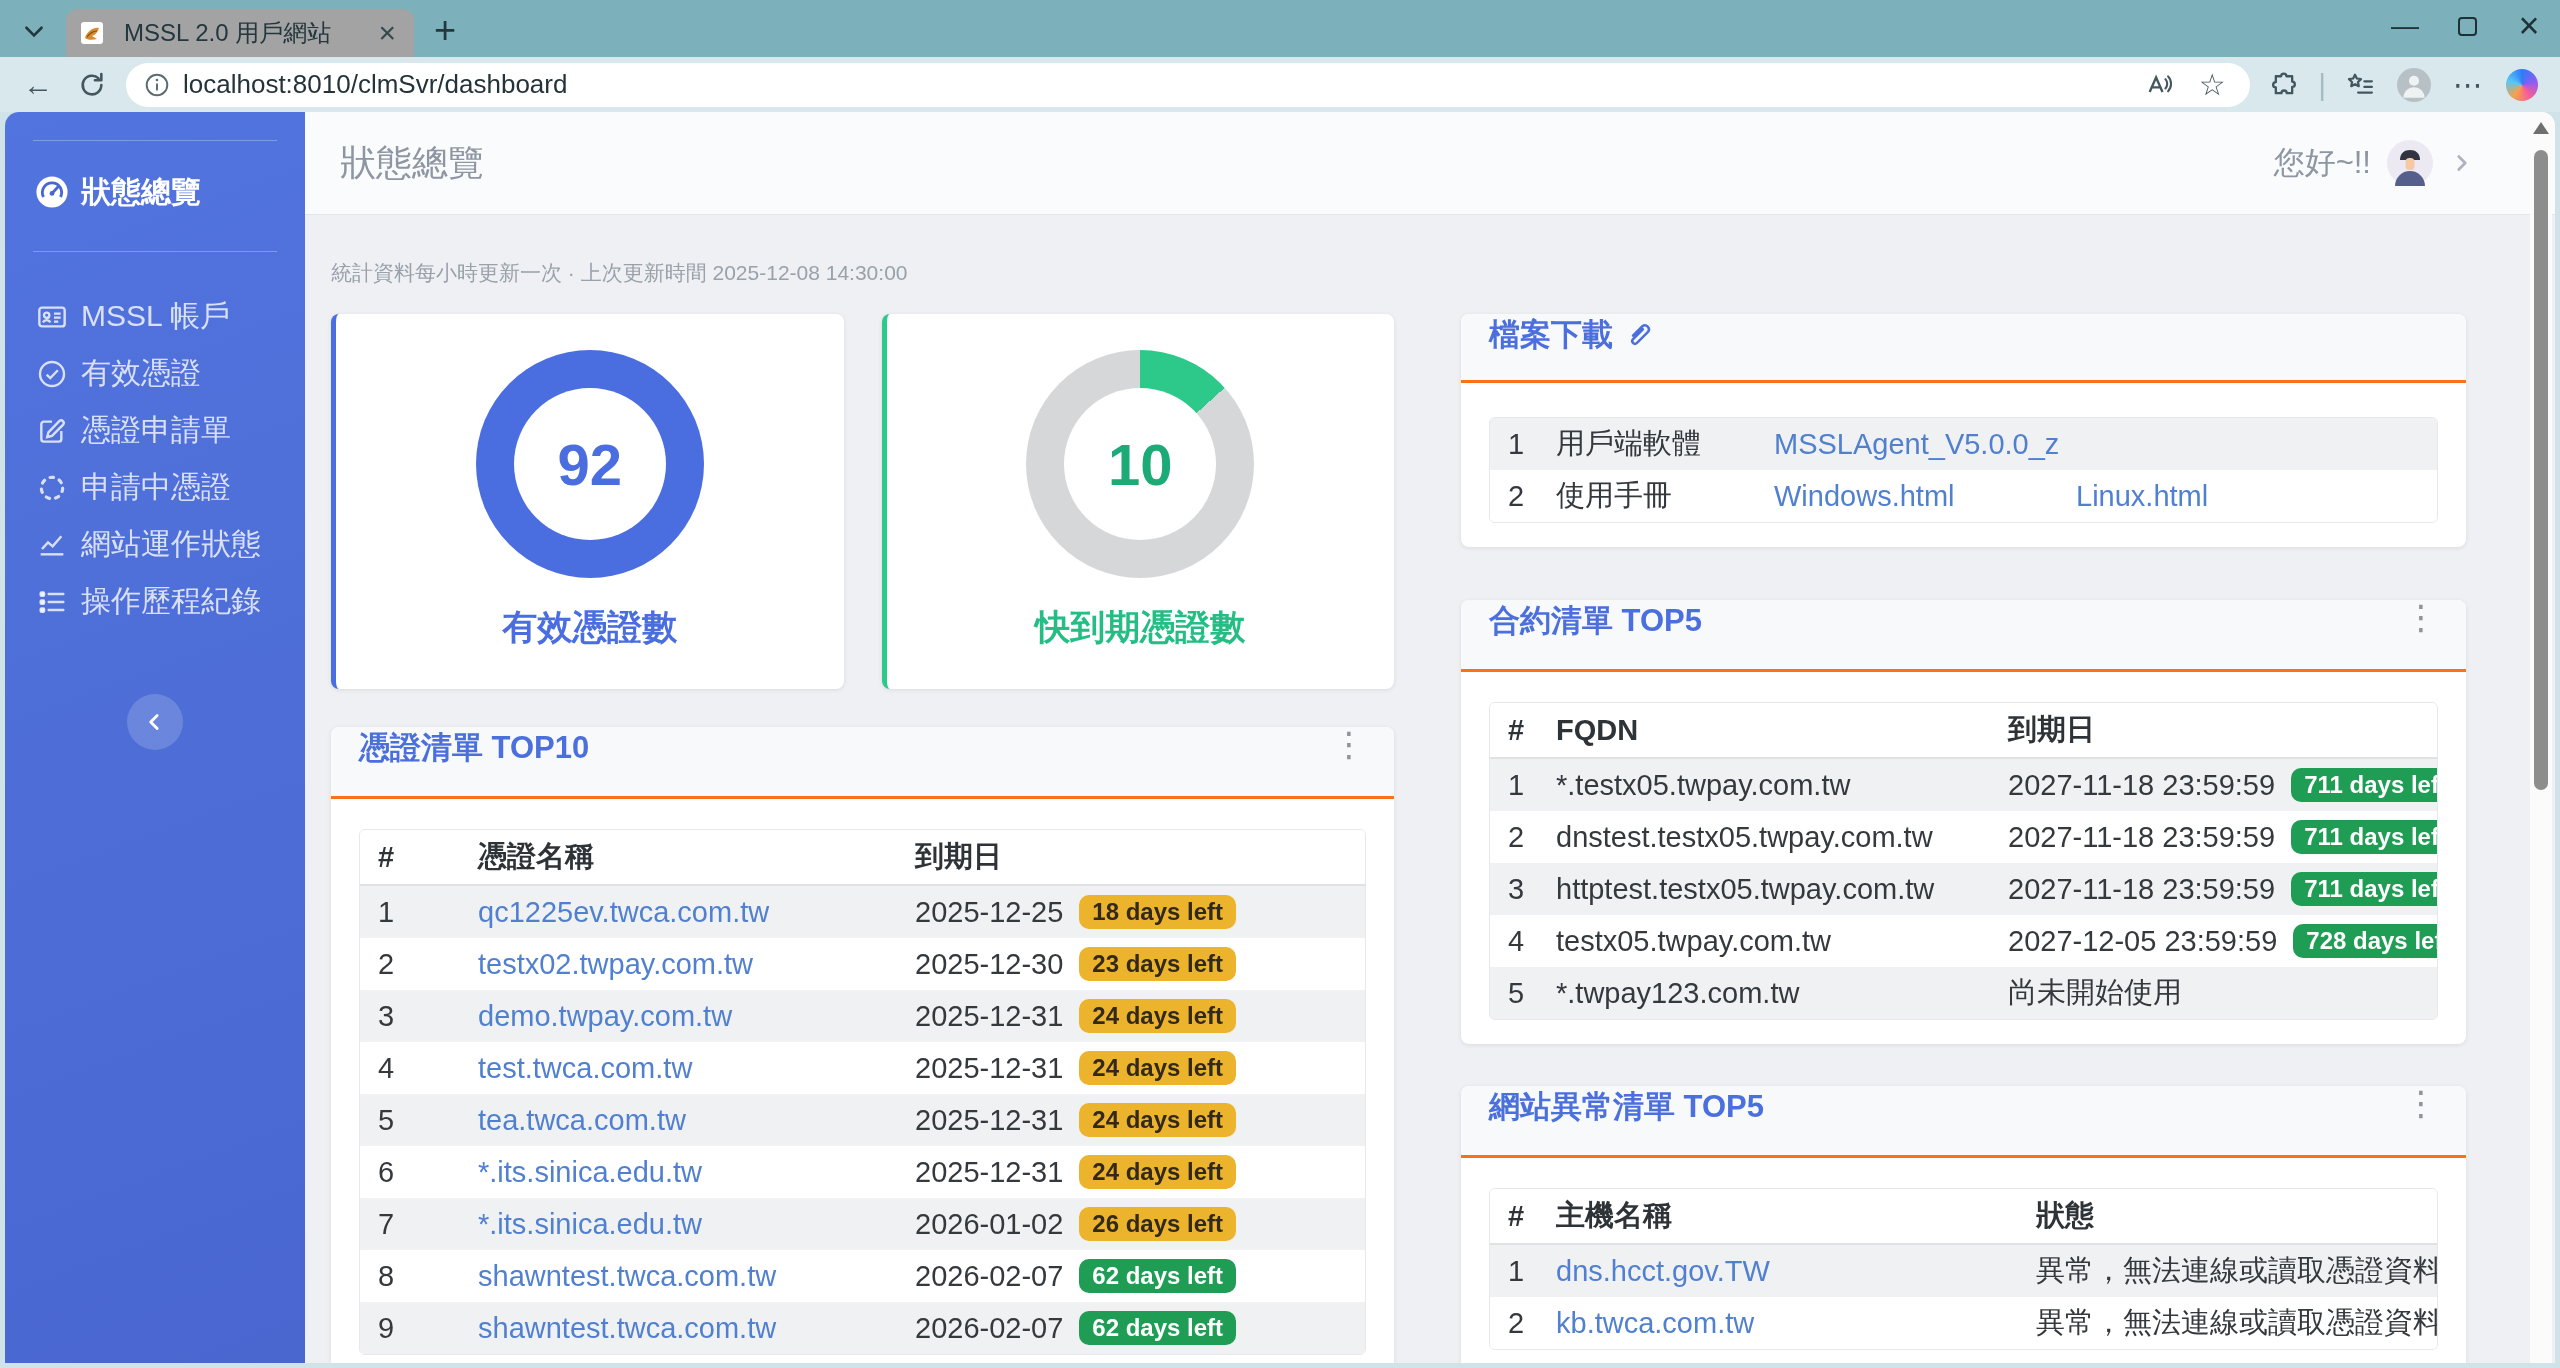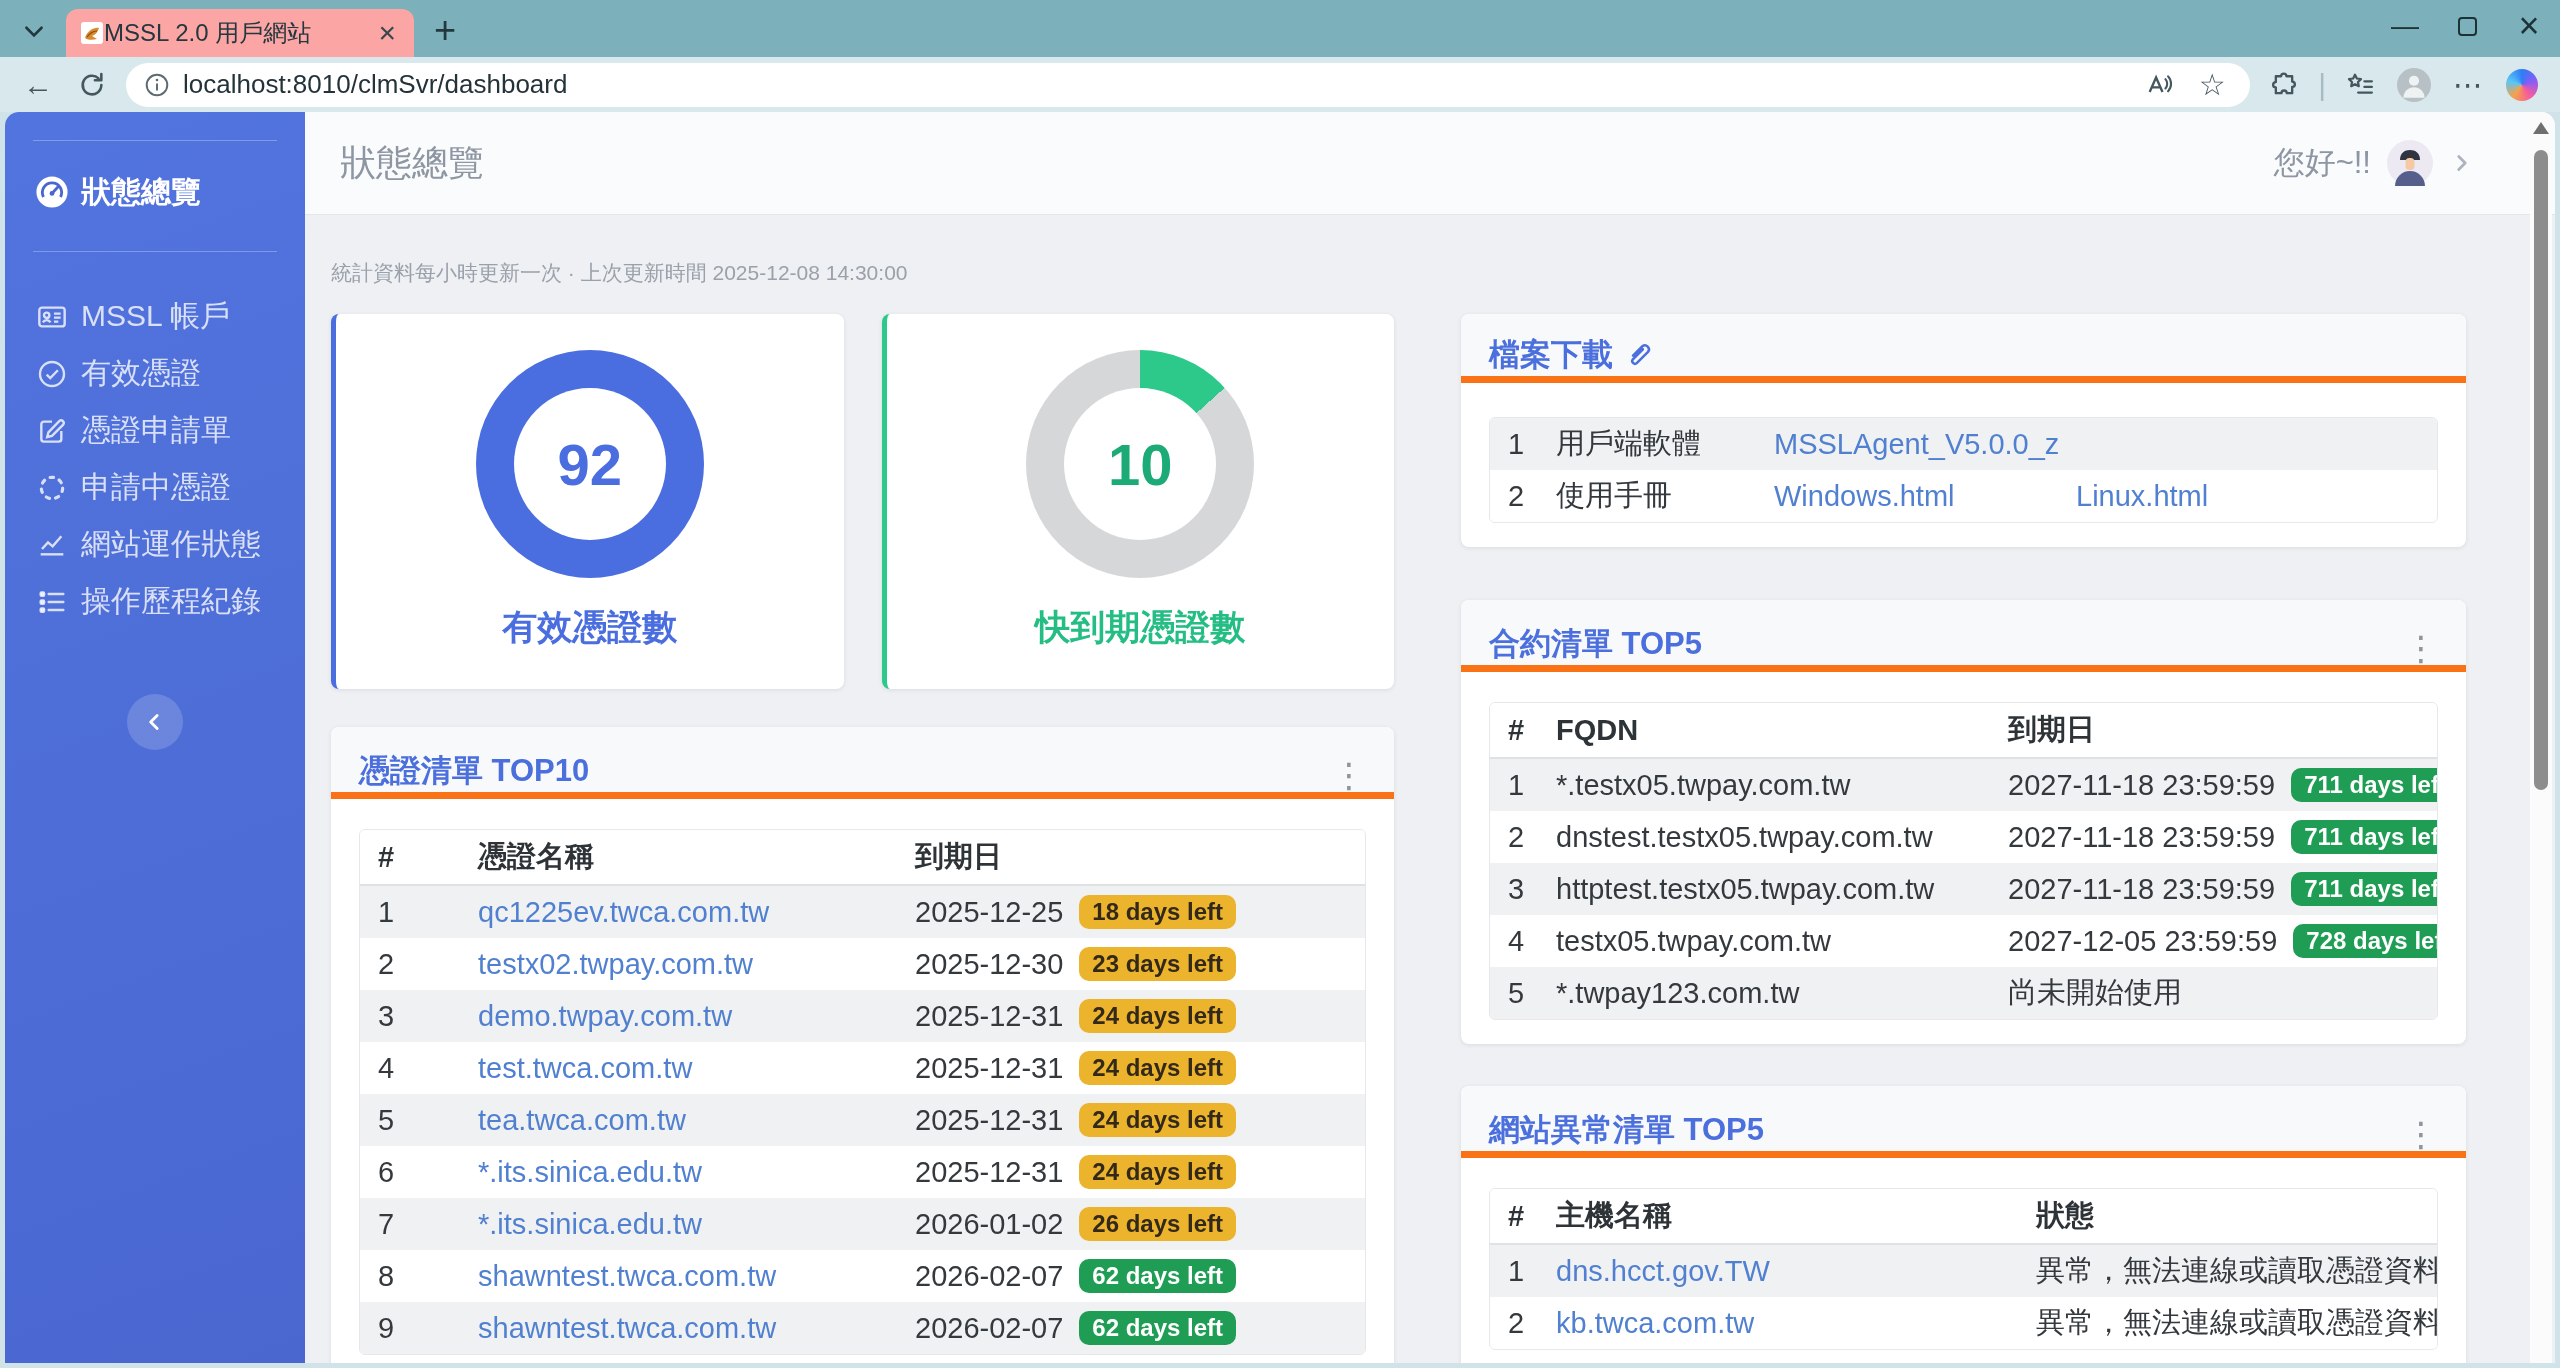--- a/index.html
+++ b/index.html
@@ -3,22 +3,22 @@
 <meta charset="utf-8">
 <style>
   html,body{margin:0;padding:0;width:2560px;height:1368px;overflow:hidden;
     font-family:"Liberation Sans","DejaVu Sans",sans-serif;background:#7cb1bb;}
   *{box-sizing:border-box;}
   .shell{width:2560px;height:1368px;display:flex;flex-direction:column;}
 
   
   .tabbar{height:57px;background:#7cb1bb;display:flex;align-items:flex-end;flex:none;}
   .tabsearch{width:44px;height:40px;margin:0 0 6px 12px;display:flex;align-items:center;justify-content:center;border-radius:8px;}
-  .tab{width:348px;height:48px;background:#fca5a5;border-radius:12px 12px 0 0;margin-left:10px;
-       display:flex;align-items:center;padding:0 14px;gap:0;}
+  .tab{width:348px;height:48px;background:#a3a3a3;border-radius:12px 12px 0 0;margin-left:10px;
+       display:flex;align-items:center;padding:0 14px;gap:20px;}
   .tab-title{font-size:24px;color:#23373e;white-space:nowrap;overflow:hidden;flex:1;}
   .tab-close{font-size:30px;color:#35484e;line-height:1;padding:0 4px;}
   .newtab{font-size:38px;color:#23373e;margin:0 0 8px 20px;line-height:1;font-weight:300;}
   .win-controls{margin-left:auto;display:flex;align-self:flex-start;}
   .win-controls span{width:62px;height:52px;display:flex;align-items:center;justify-content:center;color:#1d3237;font-size:28px;}
   .win-max i{display:block;width:19px;height:19px;border:2px solid #1d3237;border-radius:4px;}
 
   .toolbar{height:55px;background:#d9e8ec;display:flex;align-items:center;padding:0 18px;gap:14px;flex:none;}
   .tb-btn{color:#44575e;font-size:30px;display:flex;align-items:center;justify-content:center;width:40px;height:40px;}
   .urlbar{flex:1;height:44px;background:#ffffff;border-radius:22px;display:flex;align-items:center;padding:0 18px;gap:13px;min-width:0;}
@@ -51,21 +51,21 @@
   .page-title{font-size:36px;color:#8d96a2;margin-left:35px;font-weight:400;}
   .hdr-right{margin-left:auto;margin-right:80px;display:flex;align-items:center;gap:16px;}
   .greeting{font-size:31px;color:#8d96a2;}
   .content{flex:1;padding-left:26px;min-height:0;}
   .stats-line{margin-top:44px;font-size:21px;color:#9aa1ab;}
   .columns{display:flex;gap:67px;margin-top:27px;align-items:flex-start;}
   .col-left{width:1063px;flex:none;}
   .col-right{width:1005px;flex:none;}
 
   .card{background:#fff;border-radius:8px;box-shadow:0 1px 4px rgba(40,50,70,.10);}
-  .card-hd{height:72px;display:flex;align-items:flex-end;padding:0 22px 0 28px;border-bottom:7px solid #f97316;background:#f8f9fb;border-radius:8px 8px 0 0;}
+  .card-hd{height:72px;display:flex;align-items:flex-start;padding:0 22px 0 28px;border-bottom:3px solid #f97316;background:#f8f9fb;border-radius:8px 8px 0 0;}
   .card-title{font-size:31px;font-weight:600;color:#4b70dd;display:flex;align-items:center;gap:10px;}
   .kebab{margin-left:auto;color:#8f959c;font-size:34px;line-height:1;padding:0 6px;}
   .card-bd{padding:30px 28px 24px 28px;}
 
   
   .donut-row{display:flex;gap:38px;}
   .donut-card{width:513px;height:375px;display:flex;flex-direction:column;align-items:center;border-left:5px solid transparent;}
   .donut-card.blue{border-left-color:#4a6edf;}
   .donut-card.green{border-left-color:#2dc98a;}
   .donut{width:228px;height:228px;border-radius:50%;position:relative;margin-top:36px;}

